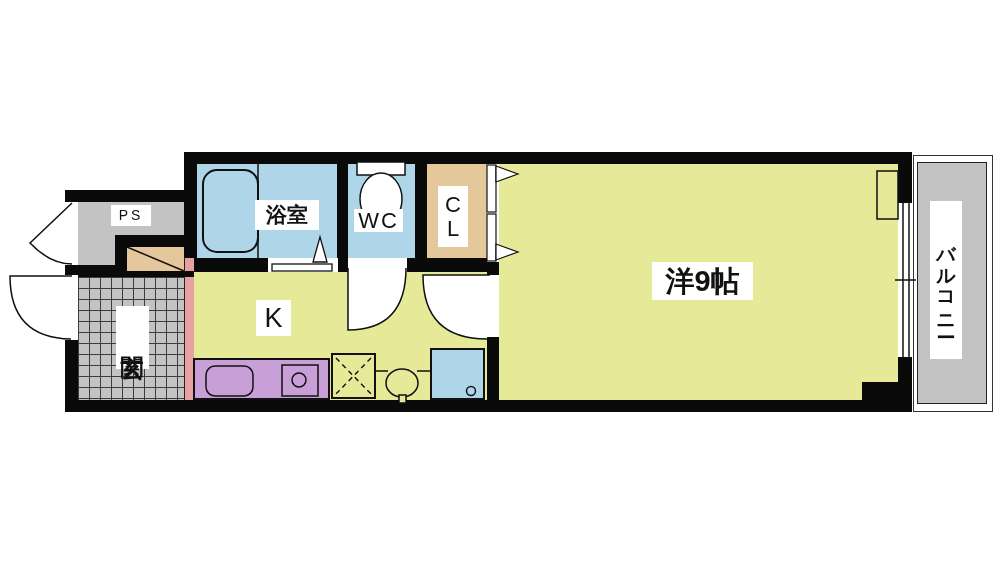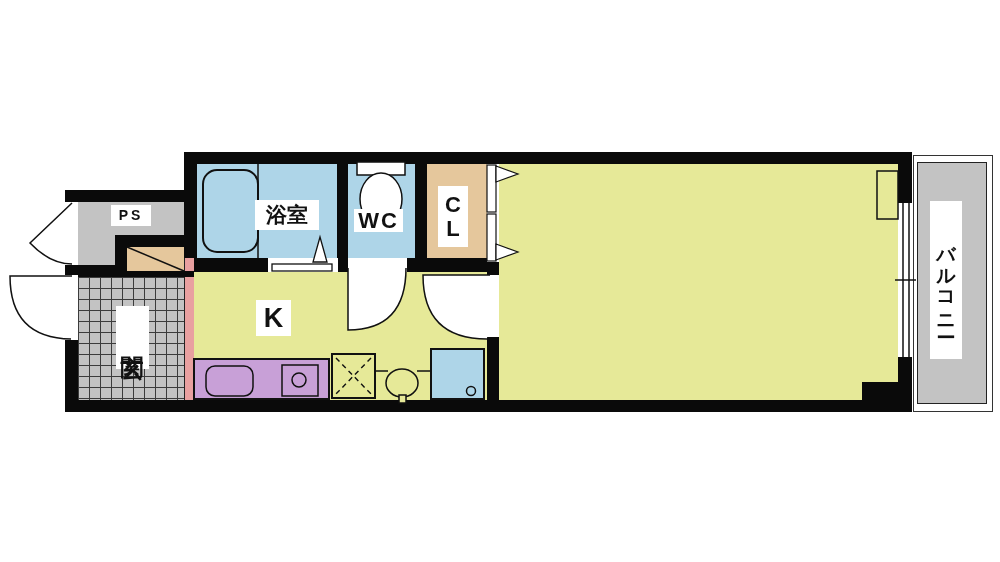--- a/index.html
+++ b/index.html
@@ -3,21 +3,21 @@
 <meta charset="utf-8">
 <style>
   html,body{margin:0;padding:0;background:#fff;}
   .plan{position:relative;width:1000px;height:562px;background:#fff;overflow:hidden;
         font-family:"Liberation Sans","DejaVu Sans",sans-serif;}
   .wall{position:absolute;background:var(--wall);}
   .opening{position:absolute;background:#fff;}
   .room{position:absolute;}
   .label{position:absolute;background:var(--label-bg);color:#111;display:flex;
          align-items:center;justify-content:center;font-weight:600;line-height:1.05;}
-  .label.latin{font-weight:700;}
+  .label.latin{font-weight:400;}
   .vert{writing-mode:vertical-rl;text-orientation:upright;letter-spacing:2px;}
   svg{position:absolute;left:0;top:0;pointer-events:none;}
   .grid{background-color:var(--floor-gray);
         background-image:
           repeating-linear-gradient(to bottom, #3c3c3c 0 1px, transparent 1px 11px),
           repeating-linear-gradient(to right, #3c3c3c 0 1px, transparent 1px 11px);}
 </style>
 </head>
 <body>
 
@@ -152,18 +152,21 @@
     </div>
 
   <div class="label vert" style="left:116px;top:306px;width:33px;height:63px;font-size:23px;">
       <span>玄関</span>
     </div>
 
   <div class="label latin" style="left:256px;top:300px;width:35px;height:36px;font-size:27px;">
       <span>K</span>
     </div>
 
+  <div class="label" style="left:652px;top:262px;width:101px;height:38px;font-size:29px;">
+      <span>洋9帖</span>
+    </div>
 
   <div class="label vert" style="left:930px;top:201px;width:32px;height:158px;font-size:19px;">
       <span>バルコニー</span>
     </div>
 
 </div>
 
 </body></html>

